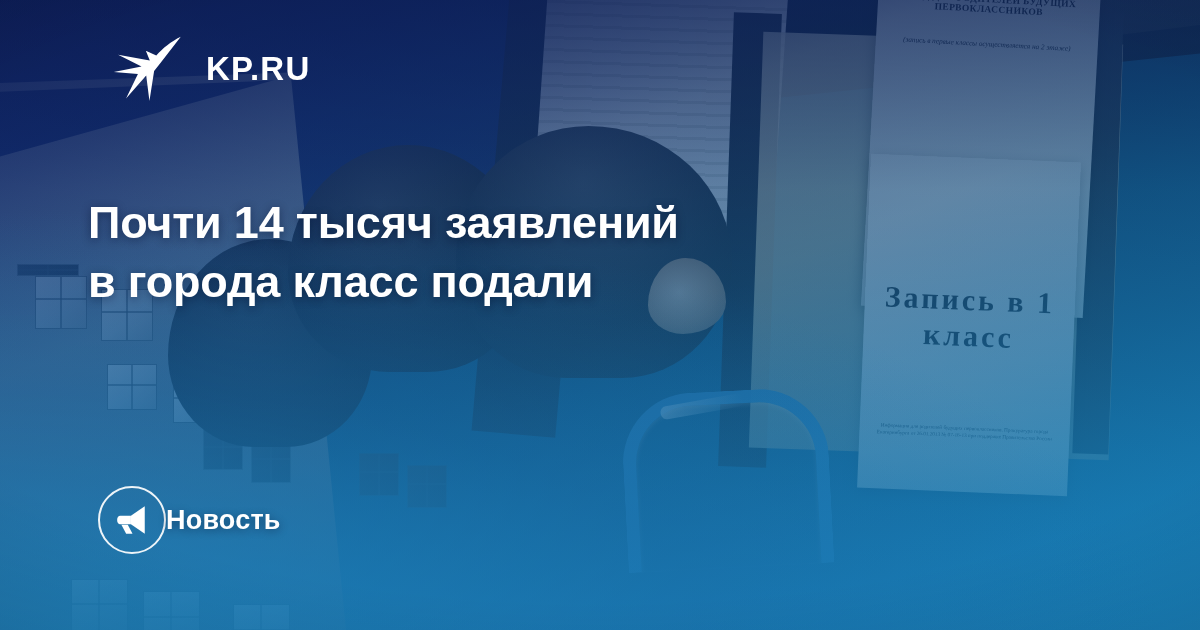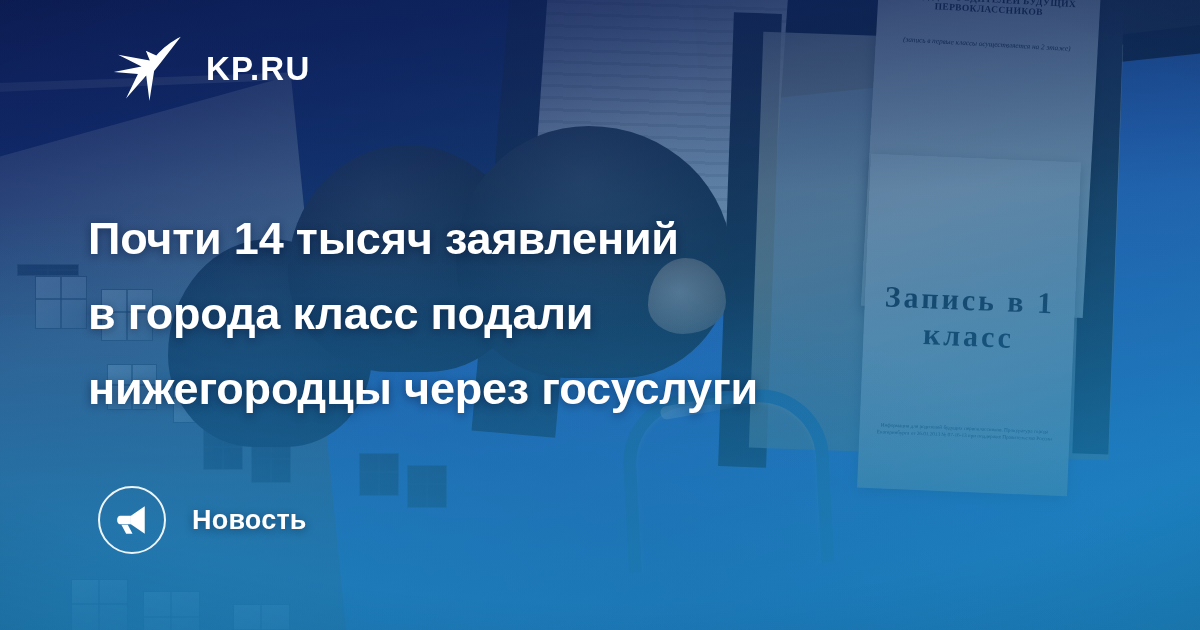--- a/index.html
+++ b/index.html
@@ -7,21 +7,21 @@
   body{
     font-family:"Liberation Sans","DejaVu Sans",sans-serif;
     -webkit-font-smoothing:antialiased;
   }
 
   .card{
     position:relative;
     width:1200px;
     height:630px;
     overflow:hidden;
-    background:#3b82f6;
+    background:#0c4a6e;
   }
 
   
   .photo{position:absolute;inset:0;overflow:hidden;}
 
   
   .sky{
     position:absolute;left:-5%;top:-5%;width:60%;height:55%;
     background:linear-gradient(160deg,#152a6e 0%,#16306f 45%,#12224f 100%);
   }
@@ -216,25 +216,25 @@
     line-height:1;
   }
 
   .headline{
     position:absolute;left:88px;top:193px;width:900px;
     color:#ffffff;
     font-size:45px;font-weight:700;line-height:59px;
     letter-spacing:-0.2px;
     text-shadow:0 2px 10px rgba(0,12,40,.45);
   }
-  .headline .ln{display:block;white-space:nowrap;margin-top:16px;}
+  .headline .ln{display:block;white-space:nowrap;}
 
   .badge{
     position:absolute;left:98px;top:486px;
-    display:flex;align-items:center;gap:26px;
+    display:flex;align-items:center;
   }
   .badge-circle{
     width:68px;height:68px;border-radius:50%;
     border:2px solid rgba(255,255,255,.92);
     display:flex;align-items:center;justify-content:center;
     box-sizing:border-box;
   }
   .badge-circle svg{width:34px;height:34px;display:block;}
   .badge-label{
     color:#ffffff;font-size:27px;font-weight:700;letter-spacing:.2px;
@@ -312,21 +312,20 @@
             L52 96 L58.5 54
             C70 40 82.5 23 95.5 6.5 Z"></path>
         </svg>
       </span>
       <span class="brand-name">KP.RU</span>
     </div>
 
     <div class="headline">
       <span class="ln">Почти 14 тысяч заявлений</span>
       <span class="ln">в города класс подали</span>
-      <span class="ln">нижегородцы через госуслуги</span>
     </div>
 
     <div class="badge">
       <span class="badge-circle">
         <svg viewBox="0 0 64 64" aria-hidden="true">
           <path fill="#ffffff" d="M56 6 L56 58 L30 40 L30 24 Z"></path>
           <path fill="#ffffff" d="M10 24 L30 24 L30 40 L10 40
                                    C6 40 4 37 4 32 C4 27 6 24 10 24 Z"></path>
           <path fill="#ffffff" d="M12 41 L24 41 L33 58 L21 58 Z"></path>
         </svg>

